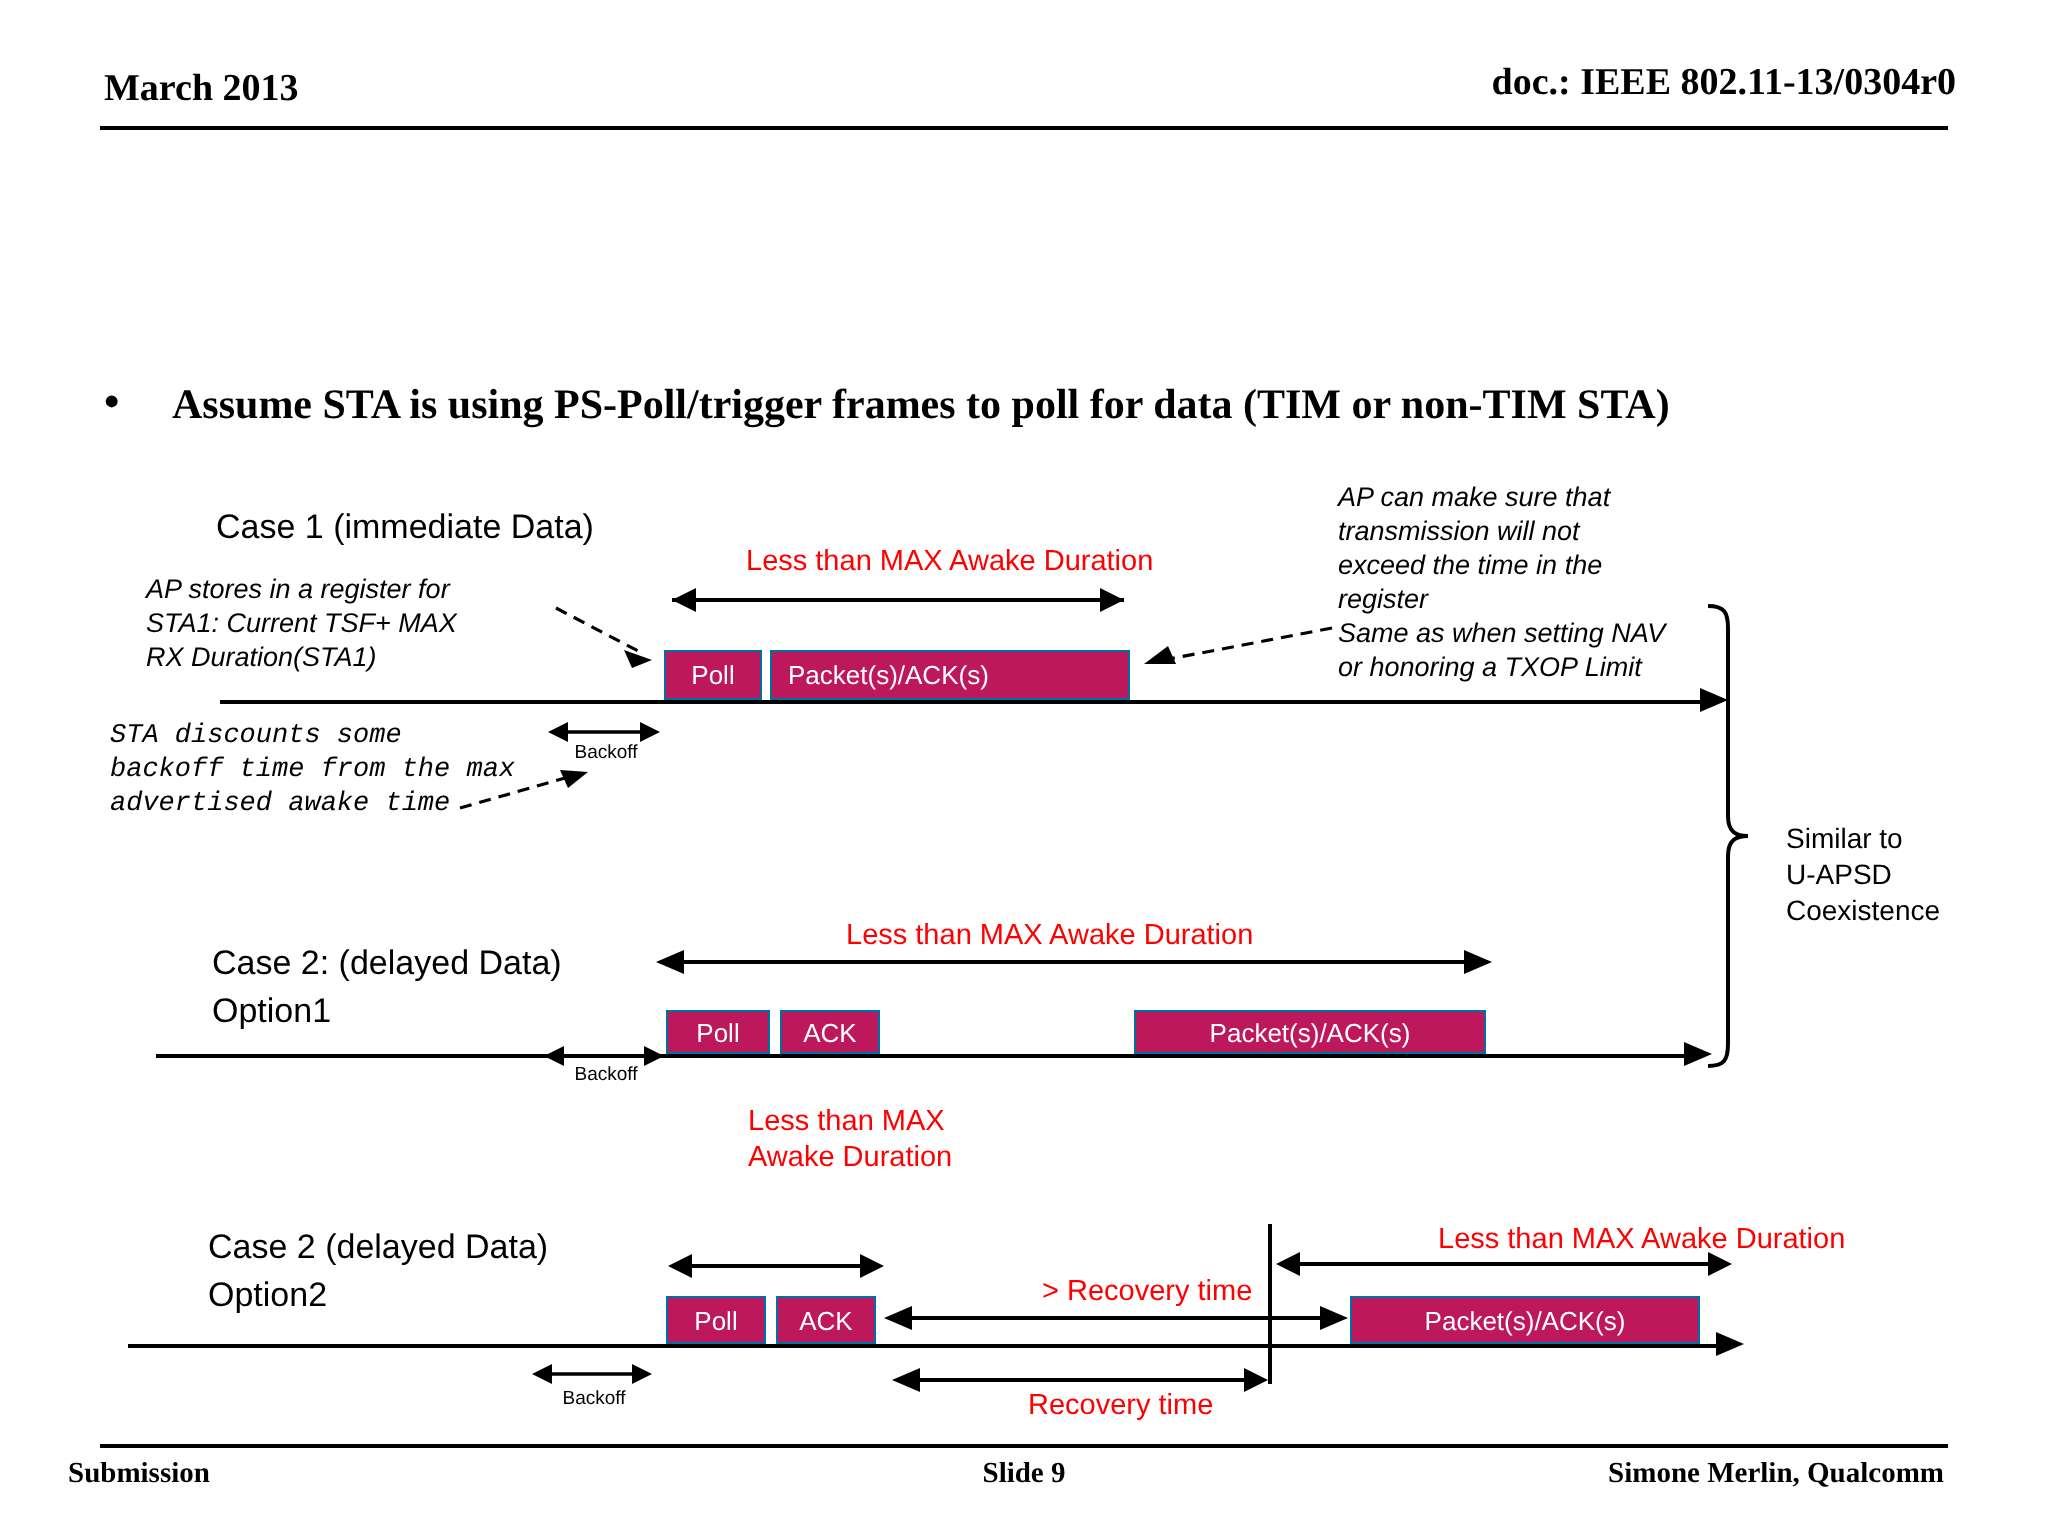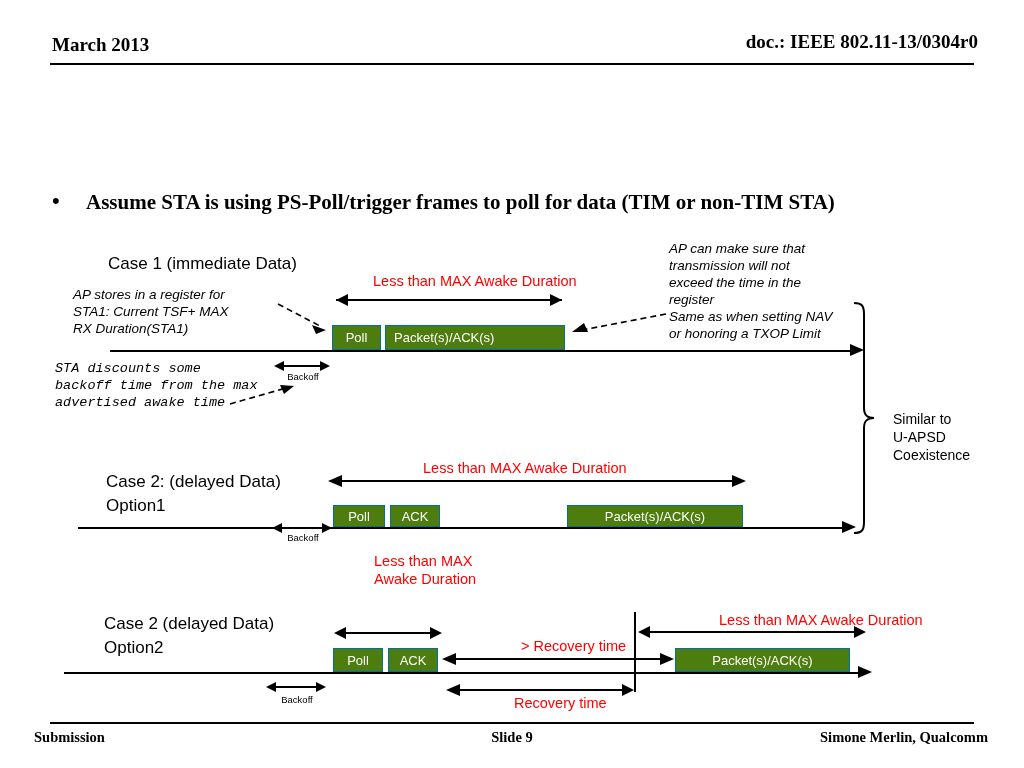--- a/index.html
+++ b/index.html
@@ -102,21 +102,21 @@
   }
   .tiny-label {
     font-family: "Liberation Sans", sans-serif;
     font-size: 9.5px;
     color: #000;
     text-align: center;
   }
 
   
   .frame-box {
-    background: #4d7c0f;
+    background: #be185d;
     border: 1px solid #0070A0;
     box-sizing: border-box;
     color: #ffffff;
     font-family: "Liberation Sans", sans-serif;
     font-size: 13px;
     display: flex;
     align-items: center;
     justify-content: center;
     overflow: hidden;
   }
@@ -136,21 +136,21 @@
   }
   .footer-text {
     font-family: "Liberation Serif", serif;
     font-weight: bold;
     font-size: 14.5px;
     color: #000;
     top: 729px;
   }
   #footer-left { left: 34px; }
   #footer-center { left: 0; width: 1024px; text-align: center; }
-  #footer-right { right: 36px; text-align: center; margin-left: 44px; }
+  #footer-right { right: 52px; text-align: center; margin-left: 44px; }
 </style>
 </head>
 <body>
 
 <div id="slide">
 
   <div class="abs" id="header-date">March 2013</div>
   <div class="abs" id="header-doc">doc.: IEEE 802.11-13/0304r0</div>
   <div class="abs" id="header-rule"></div>
 

